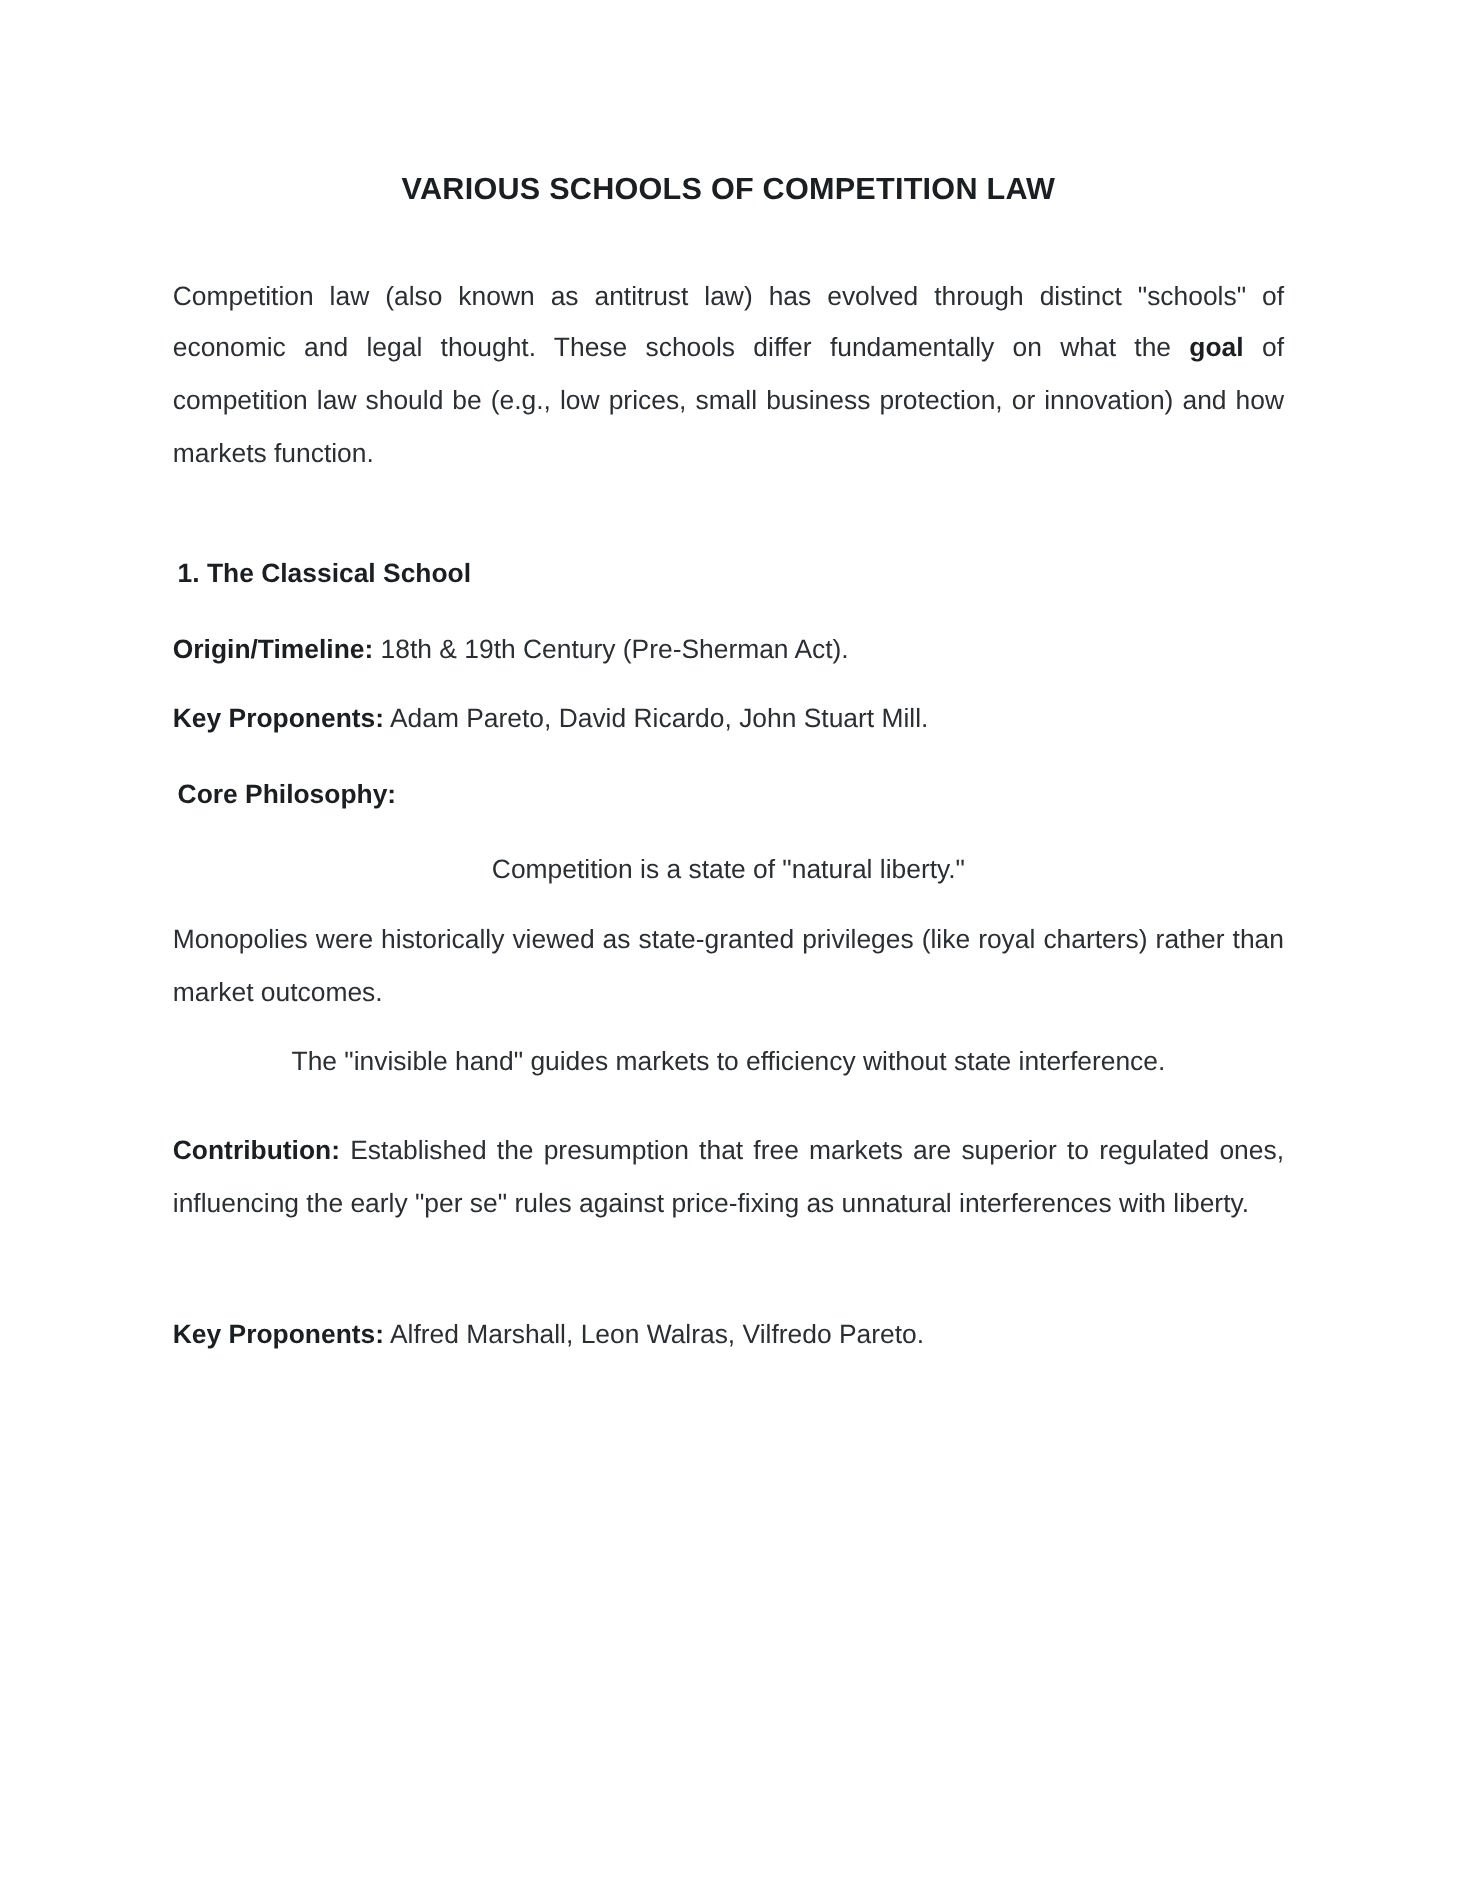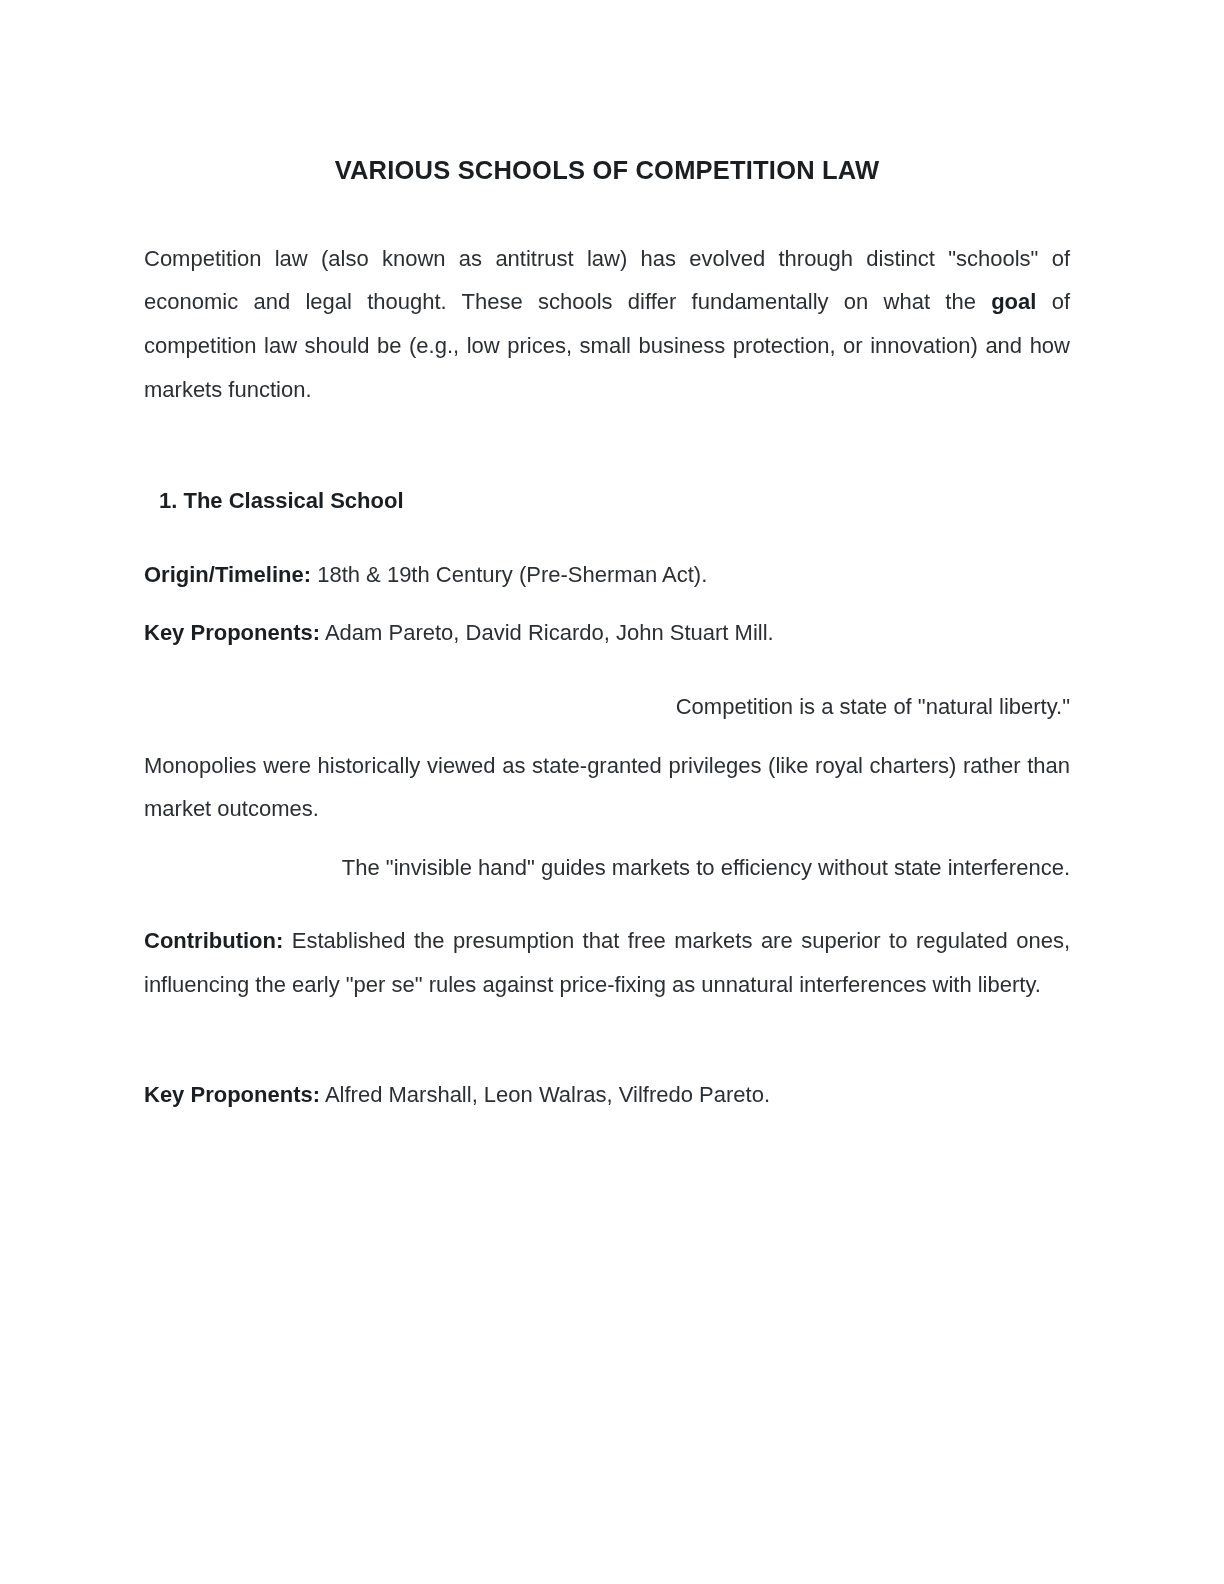--- a/index.html
+++ b/index.html
@@ -20,21 +20,21 @@
     width: 1224px;
     height: 1584px;
     background: #ffffff;
     box-sizing: border-box;
     padding: 0;
     overflow: hidden;
   }
   .content {
     position: absolute;
     left: 144px;
-    top: 12px;
+    top: 0;
     width: 926px;
   }
   .doc-title {
     margin: 0;
     padding: 0;
     font-size: 25.5px;
     font-weight: 700;
     letter-spacing: 0.2px;
     text-align: center;
     color: #1b1f22;
@@ -44,30 +44,30 @@
   .para {
     margin: 0;
     font-size: 22px;
     line-height: 43.6px;
     text-align: justify;
     text-justify: inter-word;
     color: #2b2f33;
     font-weight: 400;
   }
   .para.last-left {
-    text-align: right;
+    text-align: center;
   }
   .para b,
   .para strong {
     font-weight: 700;
     color: #1b1f22;
     margin-top: 11px;
   }
   .heading {
-    margin: 15px;
+    margin: 4px;
     font-size: 22px;
     line-height: 43.6px;
     font-weight: 700;
     color: #1b1f22;
     text-align: left;
   }
   
   .sp-intro   { height: 50px; }
   .sp-para    { height: 17px; }
   .sp-section { height: 36px; }
@@ -96,20 +96,21 @@
     <div class="sp-label"></div>
 
     <p class="para"><b>Origin/Timeline:</b><span> 18th &amp; 19th Century (Pre-Sherman Act).</span></p>
 
     <div class="sp-label"></div>
 
     <p class="para"><b>Key Proponents:</b><span> Adam Pareto, David Ricardo, John Stuart Mill.</span></p>
 
     <div class="sp-label"></div>
 
+    <h3 class="heading">Core Philosophy:</h3>
 
     <div class="sp-body"></div>
 
     <p class="para last-left">Competition is a state of "natural liberty."</p>
 
     <div class="sp-body"></div>
 
     <p class="para">Monopolies were historically viewed as state-granted privileges (like royal charters) rather than market outcomes.</p>
 
     <div class="sp-body"></div>

